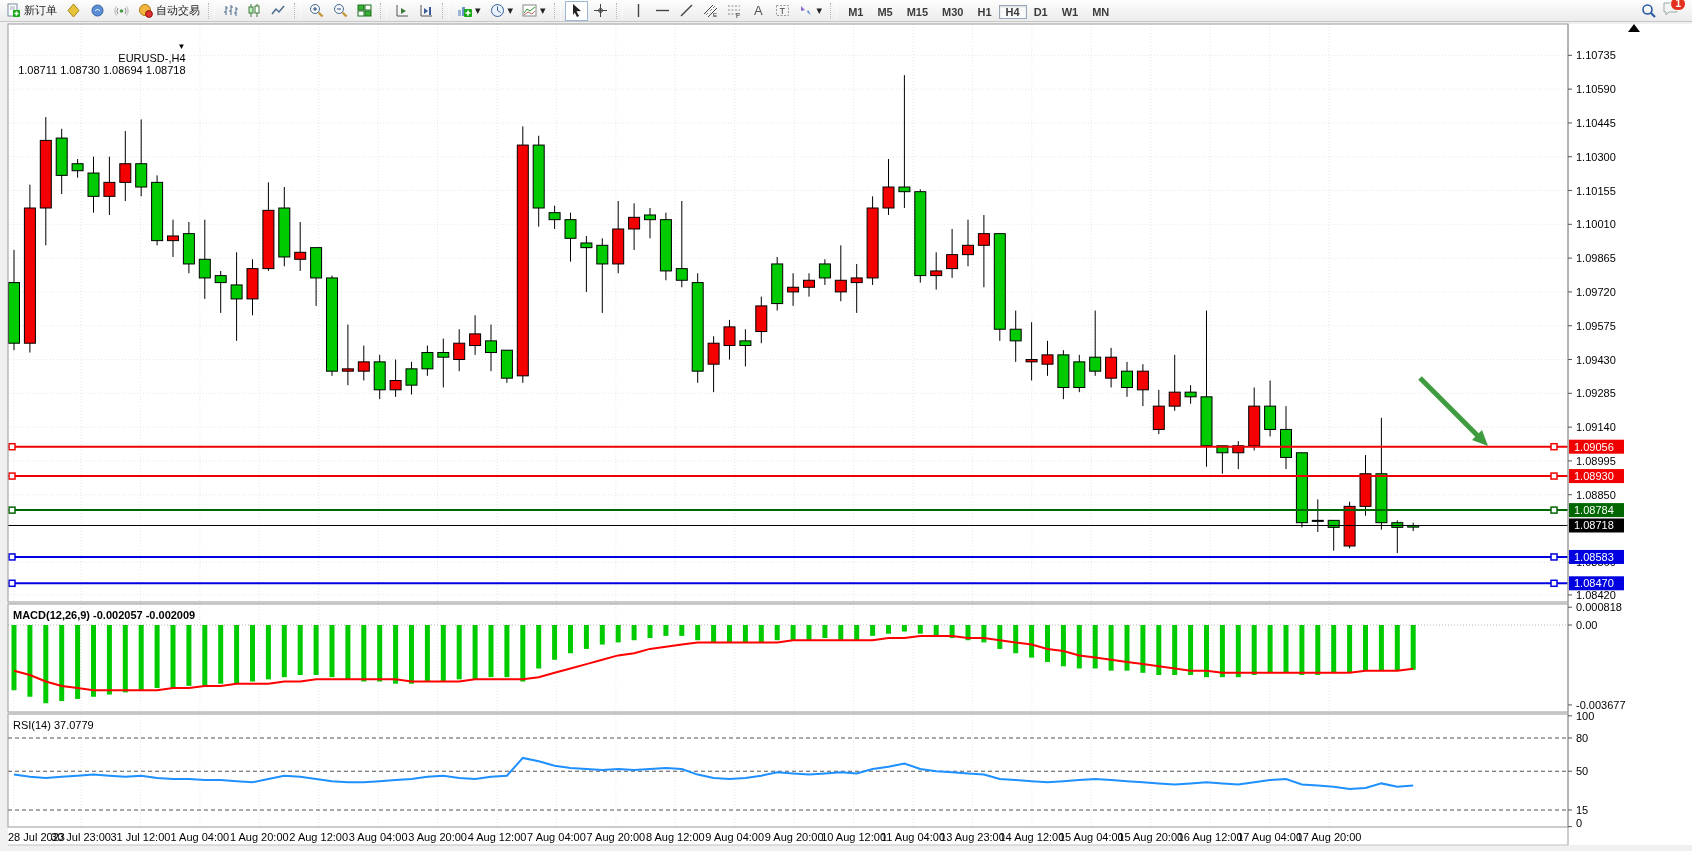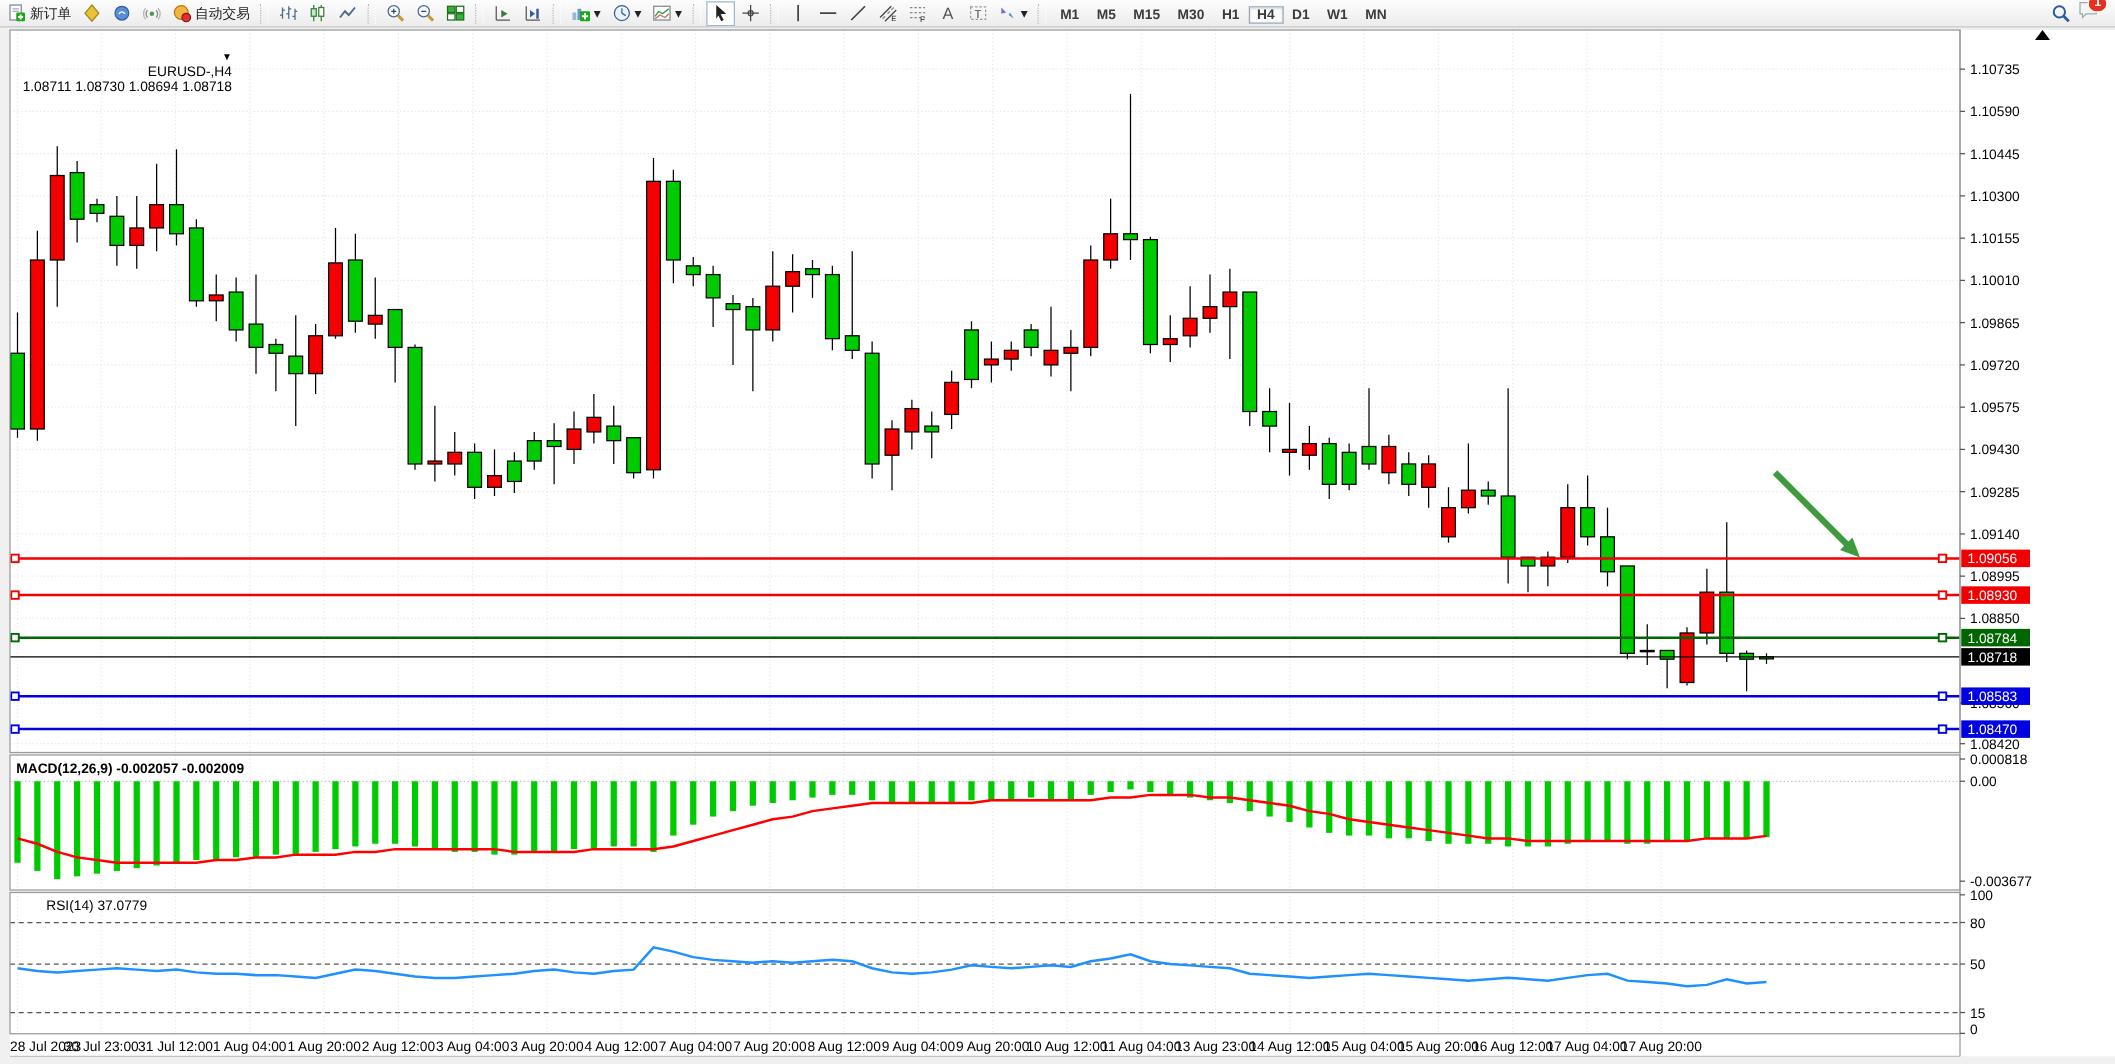--- a/index.html
+++ b/index.html
@@ -937,13 +937,13 @@
     <span class="badge">1</span>
   </span>
 </div>
 
 <div class="ovl" style="left:12px;top:28px;">
   <span style="font-size:8px;vertical-align:1px;">▼</span>
   <span>EURUSD-,H4</span>
   <span>1.08711 1.08730 1.08694 1.08718</span>
 </div>
 <div class="ovl" style="left:13px;top:609px;font-weight:bold;">MACD(12,26,9) -0.002057 -0.002009</div>
-<div class="ovl" style="left:13px;top:719px;margin-left:24px;">RSI(14) 37.0779</div>
+<div class="ovl" style="left:13px;top:719px;">RSI(14) 37.0779</div>
 
 </body></html>

